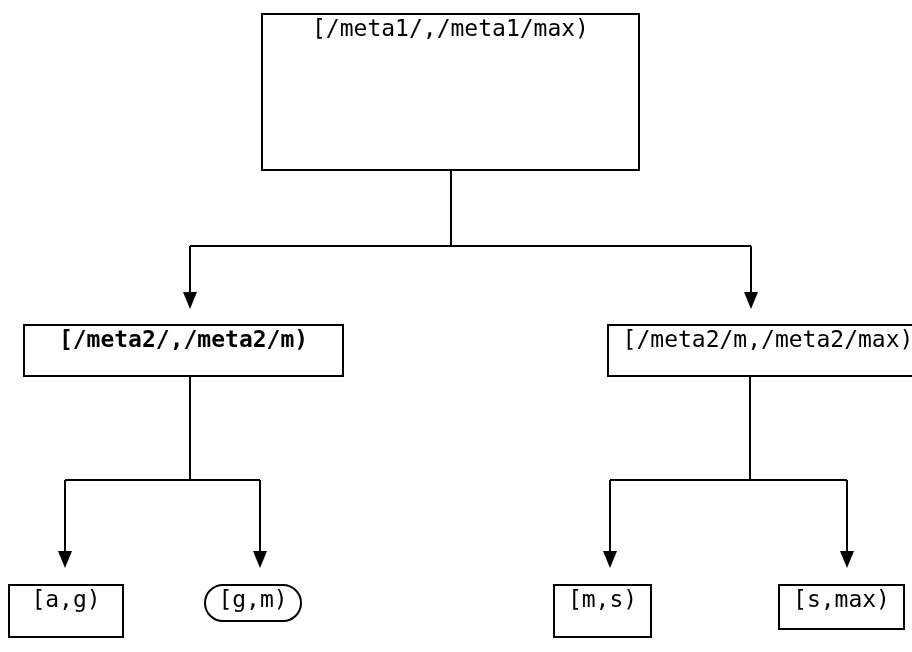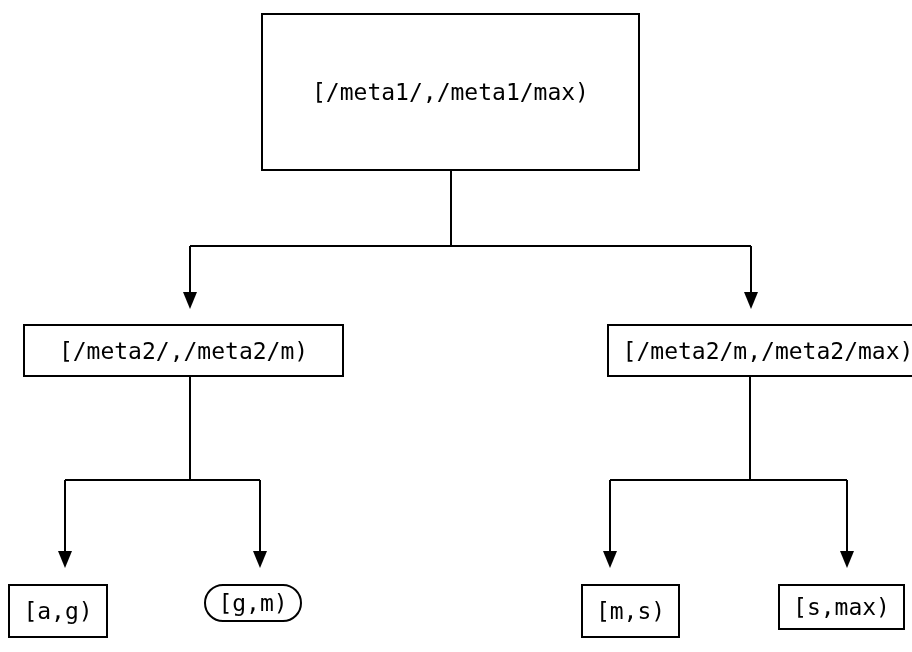--- a/index.html
+++ b/index.html
@@ -31,31 +31,31 @@
   #edges polygon {
     fill: #000000;
     stroke: none;
   }
   .node {
     position: absolute;
     box-sizing: border-box;
     border: 2px solid #000000;
     background: #ffffff;
     display: flex;
-    align-items: center;
+    align-items: flex-start;
     justify-content: center;
     font-size: 23px;
     white-space: nowrap;
   }
   .node-root        { left: 261px; top: 13px;  width: 379px; height: 158px; }
-  .node-left        { left: 23px;  top: 324px; width: 321px; height: 53px;  }
+  .node-left        { left: 23px;  top: 324px; width: 321px; height: 53px; font-weight: bold;  }
   .node-right       { left: 582px; top: 324px; width: 322px; height: 53px; margin-left: 25px;  }
-  .node-left-left   { left: 8px;   top: 584px; width: 100px; height: 54px;  }
+  .node-left-left   { left: 8px;   top: 584px; width: 116px; height: 54px;  }
   .node-left-right  { left: 204px; top: 584px; width: 98px;  height: 38px; border-radius: 21px;  }
-  .node-right-left  { left: 553px; top: 584px; width: 99px;  height: 54px; margin-left: 28px;  }
+  .node-right-left  { left: 553px; top: 584px; width: 99px;  height: 54px;  }
   .node-right-right { left: 778px; top: 584px; width: 127px; height: 46px;  }
 </style>
 </head>
 <body>
 
 <div id="canvas">
 
   <svg id="edges" viewBox="0 0 912 652" xmlns="http://www.w3.org/2000/svg">
 
     <path d="M451 171 V246 M190 246 H751"></path>

